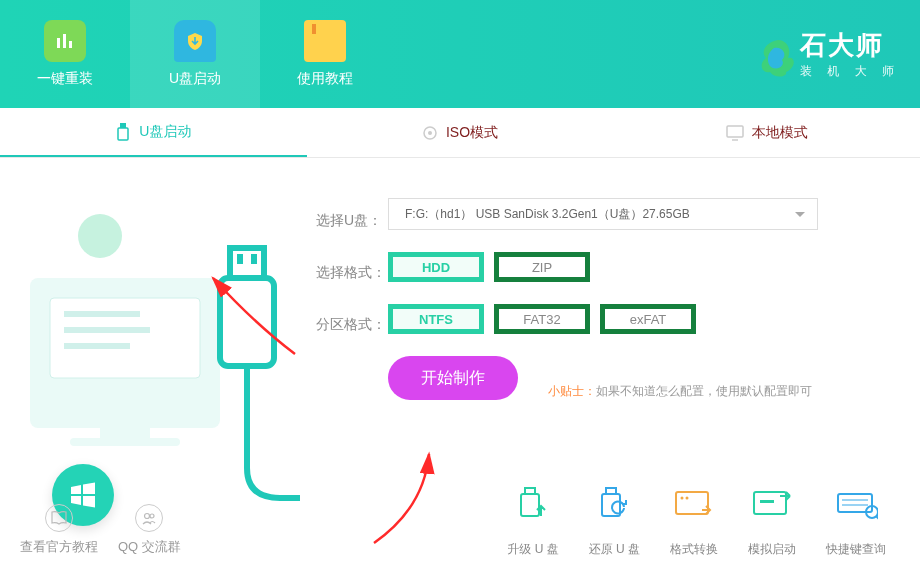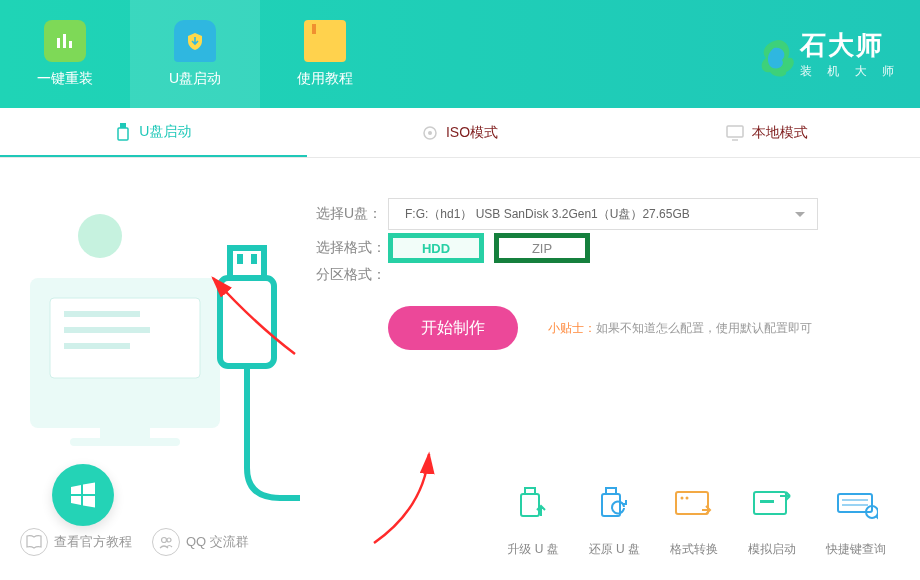--- a/index.html
+++ b/index.html
@@ -23,40 +23,40 @@
 
 .subtabs { height: 50px; display: flex; border-bottom: 1px solid #e8e8e8; }
 .subtab { flex: 1; display: flex; align-items: center; justify-content: center; gap: 8px; color: #7f1d1d; font-size: 14px; cursor: pointer; position: relative; }
 .subtab.active { color: #1fc8b8; border-bottom: 2px solid #1fc8b8; }
 
 .content { position: relative; height: 422px; }
 .left-visual { position: absolute; left: 20px; top: 40px; width: 280px; height: 320px; }
 .windows-badge { position: absolute; left: 52px; top: 306px; width: 62px; height: 62px; border-radius: 50%; background: #24d3b6; box-shadow: 0 4px 12px rgba(0,0,0,0.12); display:flex; align-items:center; justify-content:center; }
 
 .form-area { position: absolute; left: 316px; top: 40px; right: 40px; }
-.form-row { display: flex; align-items: center; margin-bottom: 3px; }
+.form-row { display: flex; align-items: flex-end; margin-bottom: 22px; }
 .form-label { width: 72px; color: #888; font-size: 14px; text-align: left; }
 .dropdown { flex: 1; max-width: 430px; height: 32px; border: 1px solid #ddd; display: flex; align-items: center; padding: 0 16px; font-size: 12px; color: #666; font-family: monospace; position: relative; cursor: pointer; }
 .dropdown::after { content: ''; position: absolute; right: 12px; top: 13px; border: 5px solid transparent; border-top-color: #aaa; }
 
 .opt-group { display: flex; gap: 10px; }
 .opt { width: 96px; height: 30px; border: 5px solid #15803d; display: flex; align-items: center; justify-content: center; font-size: 13px; color: #888; cursor: pointer; }
 .opt.selected { border-color: #28d0a5; color: #28d0a5; font-weight: bold; background: #f2fdf9; }
 
-.start-btn { width: 130px; height: 44px; background: #ec4899; color: #fff; border: none; border-radius: 22px; font-size: 16px; cursor: pointer; }
+.start-btn { width: 130px; height: 44px; background: #d946ef; color: #fff; border: none; border-radius: 22px; font-size: 16px; cursor: pointer; }
 .tip-row { display: flex; align-items: center; gap: 0; font-size: 12px; margin-left: 30px; }
 .tip-label { color: #ff8a3d; }
 .tip-text { color: #999; }
 
 .bottom-tools { position: absolute; right: 34px; bottom: 22px; display: flex; gap: 30px; }
 .tool { display: flex; flex-direction: column; align-items: center; gap: 16px; color: #888; font-size: 12px; cursor: pointer; }
 .tool-icon { width: 44px; height: 40px; display: flex; align-items: center; justify-content: center; }
 
 .bottom-links { position: absolute; left: 20px; bottom: 24px; display: flex; gap: 20px; }
-.blink { display: flex; align-items: center; gap: 6px; color: #999; font-size: 13px; cursor: pointer; }
+.blink { display: flex; align-items: center; gap: 6px; color: #999; font-size: 13px; cursor: pointer; flex-direction: column; }
 .blink-icon { width: 28px; height: 28px; border: 1.5px solid #ccc; border-radius: 50%; display: flex; align-items: center; justify-content: center; }
 
 .arrow { position: absolute; pointer-events: none; }
 .arrow1 { left: 205px; top: 116px; }
 .arrow2 { left: 364px; top: 290px; }
 </style>
 </head>
 <body>
 
 <div class="titlebar">
@@ -182,20 +182,25 @@
     </div>
     <div class="form-row">
       <div class="form-label">选择格式：</div>
       <div class="opt-group">
         <div class="opt selected">HDD</div>
         <div class="opt">ZIP</div>
       </div>
     </div>
     <div class="form-row">
       <div class="form-label">分区格式：</div>
+      <div class="opt-group">
+        <div class="opt selected">NTFS</div>
+        <div class="opt">FAT32</div>
+        <div class="opt">exFAT</div>
+      </div>
     </div>
     <div class="form-row" style="margin-top:22px; margin-left:72px;">
       <button class="start-btn">开始制作</button>
       <div class="tip-row">
         <span class="tip-label">小贴士：</span>
         <span class="tip-text">如果不知道怎么配置，使用默认配置即可</span>
       </div>
     </div>
   </div>
 

